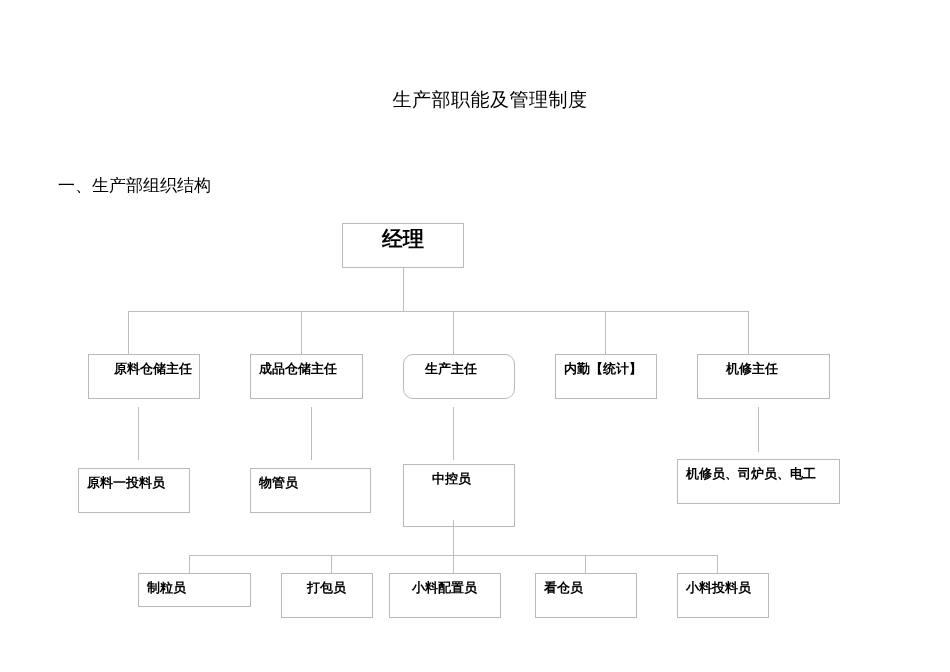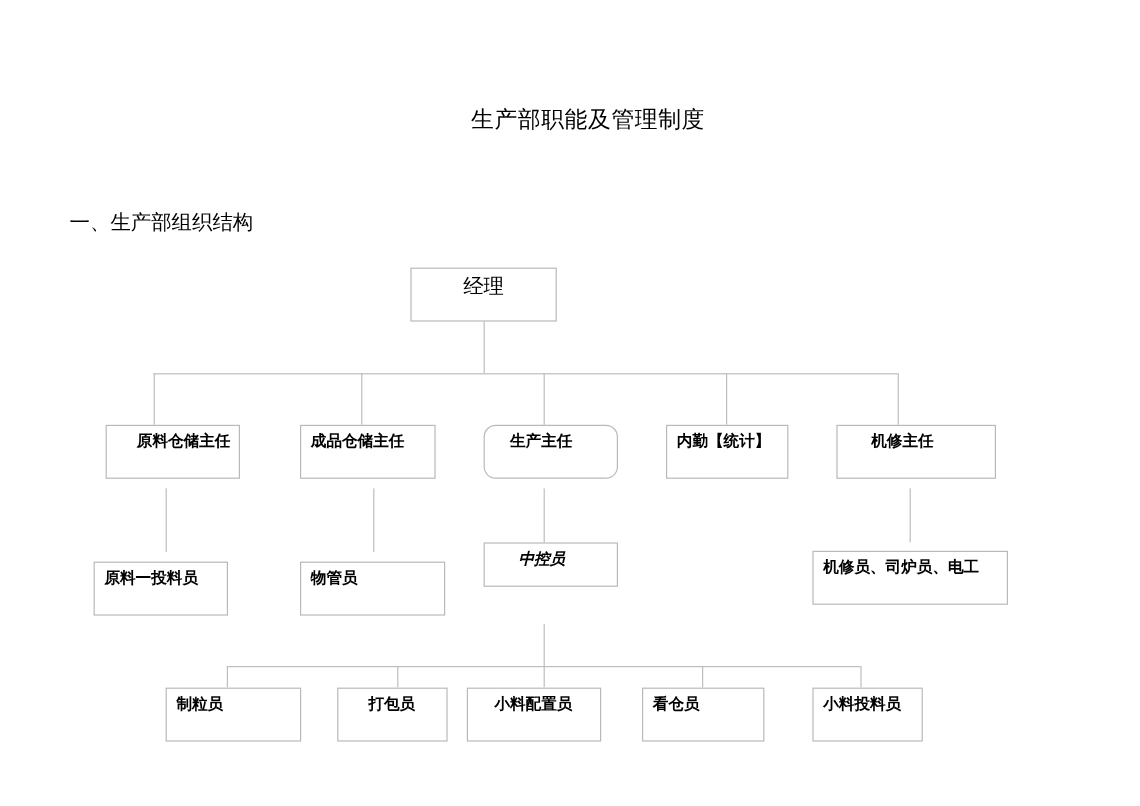--- a/index.html
+++ b/index.html
@@ -4,21 +4,21 @@
 <style>
   html, body { margin: 0; padding: 0; background: #ffffff; }
   body { width: 950px; height: 672px; position: relative; overflow: hidden;
          font-family: "DejaVu Sans", "Liberation Sans", sans-serif; color: #000; }
   .title { position: absolute; left: 0; width: 980px; top: 87px; text-align: center;
            font-size: 19px; letter-spacing: 0.5px; }
   .heading { position: absolute; left: 58px; top: 142px; font-size: 17px; margin-top: 32px; }
   .box { position: absolute; border: 1px solid #b9b9b9; background: #fff; box-sizing: border-box;
          font-size: 13px; font-weight: bold; line-height: 16px; }
   .box .lbl { position: absolute; top: 6px; white-space: nowrap; }
-  .box.mgr .lbl { font-size: 17px; top: 7px; left: 0; right: 0; text-align: center; font-weight: normal; }
+  .box.mgr .lbl { font-size: 21px; top: 7px; left: 0; right: 0; text-align: center; font-weight: bold; }
   .hline { position: absolute; height: 0; border-top: 1px solid #bdbdbd; }
   .vline { position: absolute; width: 0; border-left: 1px solid #bdbdbd; }
 </style>
 </head>
 <body>
 
 <div class="title">生产部职能及管理制度</div>
 <div class="heading">一、生产部组织结构</div>
 
 <div>
@@ -55,36 +55,36 @@
   <div class="vline" style="left:311px; top:407px; height:53px;"></div>
   <div class="vline" style="left:453px; top:407px; height:53px;"></div>
   <div class="vline" style="left:758px; top:407px; height:45px;"></div>
 
   <div class="box" style="left:78px; top:468px; width:112px; height:45px;">
     <span class="lbl" style="left:8px;">原料一投料员</span>
   </div>
   <div class="box" style="left:250px; top:468px; width:121px; height:45px;">
     <span class="lbl" style="left:8px;">物管员</span>
   </div>
-  <div class="box" style="left:403px; top:452px; width:112px; height:37px;font-style:italic;">
+  <div class="box" style="left:403px; top:464px; width:112px; height:63px;">
     <span class="lbl" style="left:28px;">中控员</span>
   </div>
   <div class="box" style="left:677px; top:459px; width:163px; height:45px;">
     <span class="lbl" style="left:8px;">机修员、司炉员、电工</span>
   </div>
 
   <div class="vline" style="left:453px; top:520px; height:35px;"></div>
   <div class="hline" style="left:189px; top:555px; width:528px;"></div>
   <div class="vline" style="left:189px; top:555px; height:18px;"></div>
   <div class="vline" style="left:331px; top:555px; height:18px;"></div>
   <div class="vline" style="left:453px; top:555px; height:18px;"></div>
   <div class="vline" style="left:585px; top:555px; height:18px;"></div>
   <div class="vline" style="left:717px; top:555px; height:18px;"></div>
 
-  <div class="box" style="left:138px; top:573px; width:113px; height:45px;">
+  <div class="box" style="left:138px; top:573px; width:113px; height:34px;">
     <span class="lbl" style="left:8px;">制粒员</span>
   </div>
   <div class="box" style="left:281px; top:573px; width:92px; height:45px;text-decoration:underline;">
     <span class="lbl" style="left:25px;">打包员</span>
   </div>
   <div class="box" style="left:389px; top:573px; width:112px; height:45px;text-decoration:underline;">
     <span class="lbl" style="left:22px;">小料配置员</span>
   </div>
   <div class="box" style="left:535px; top:573px; width:102px; height:45px;">
     <span class="lbl" style="left:8px;">看仓员</span>

